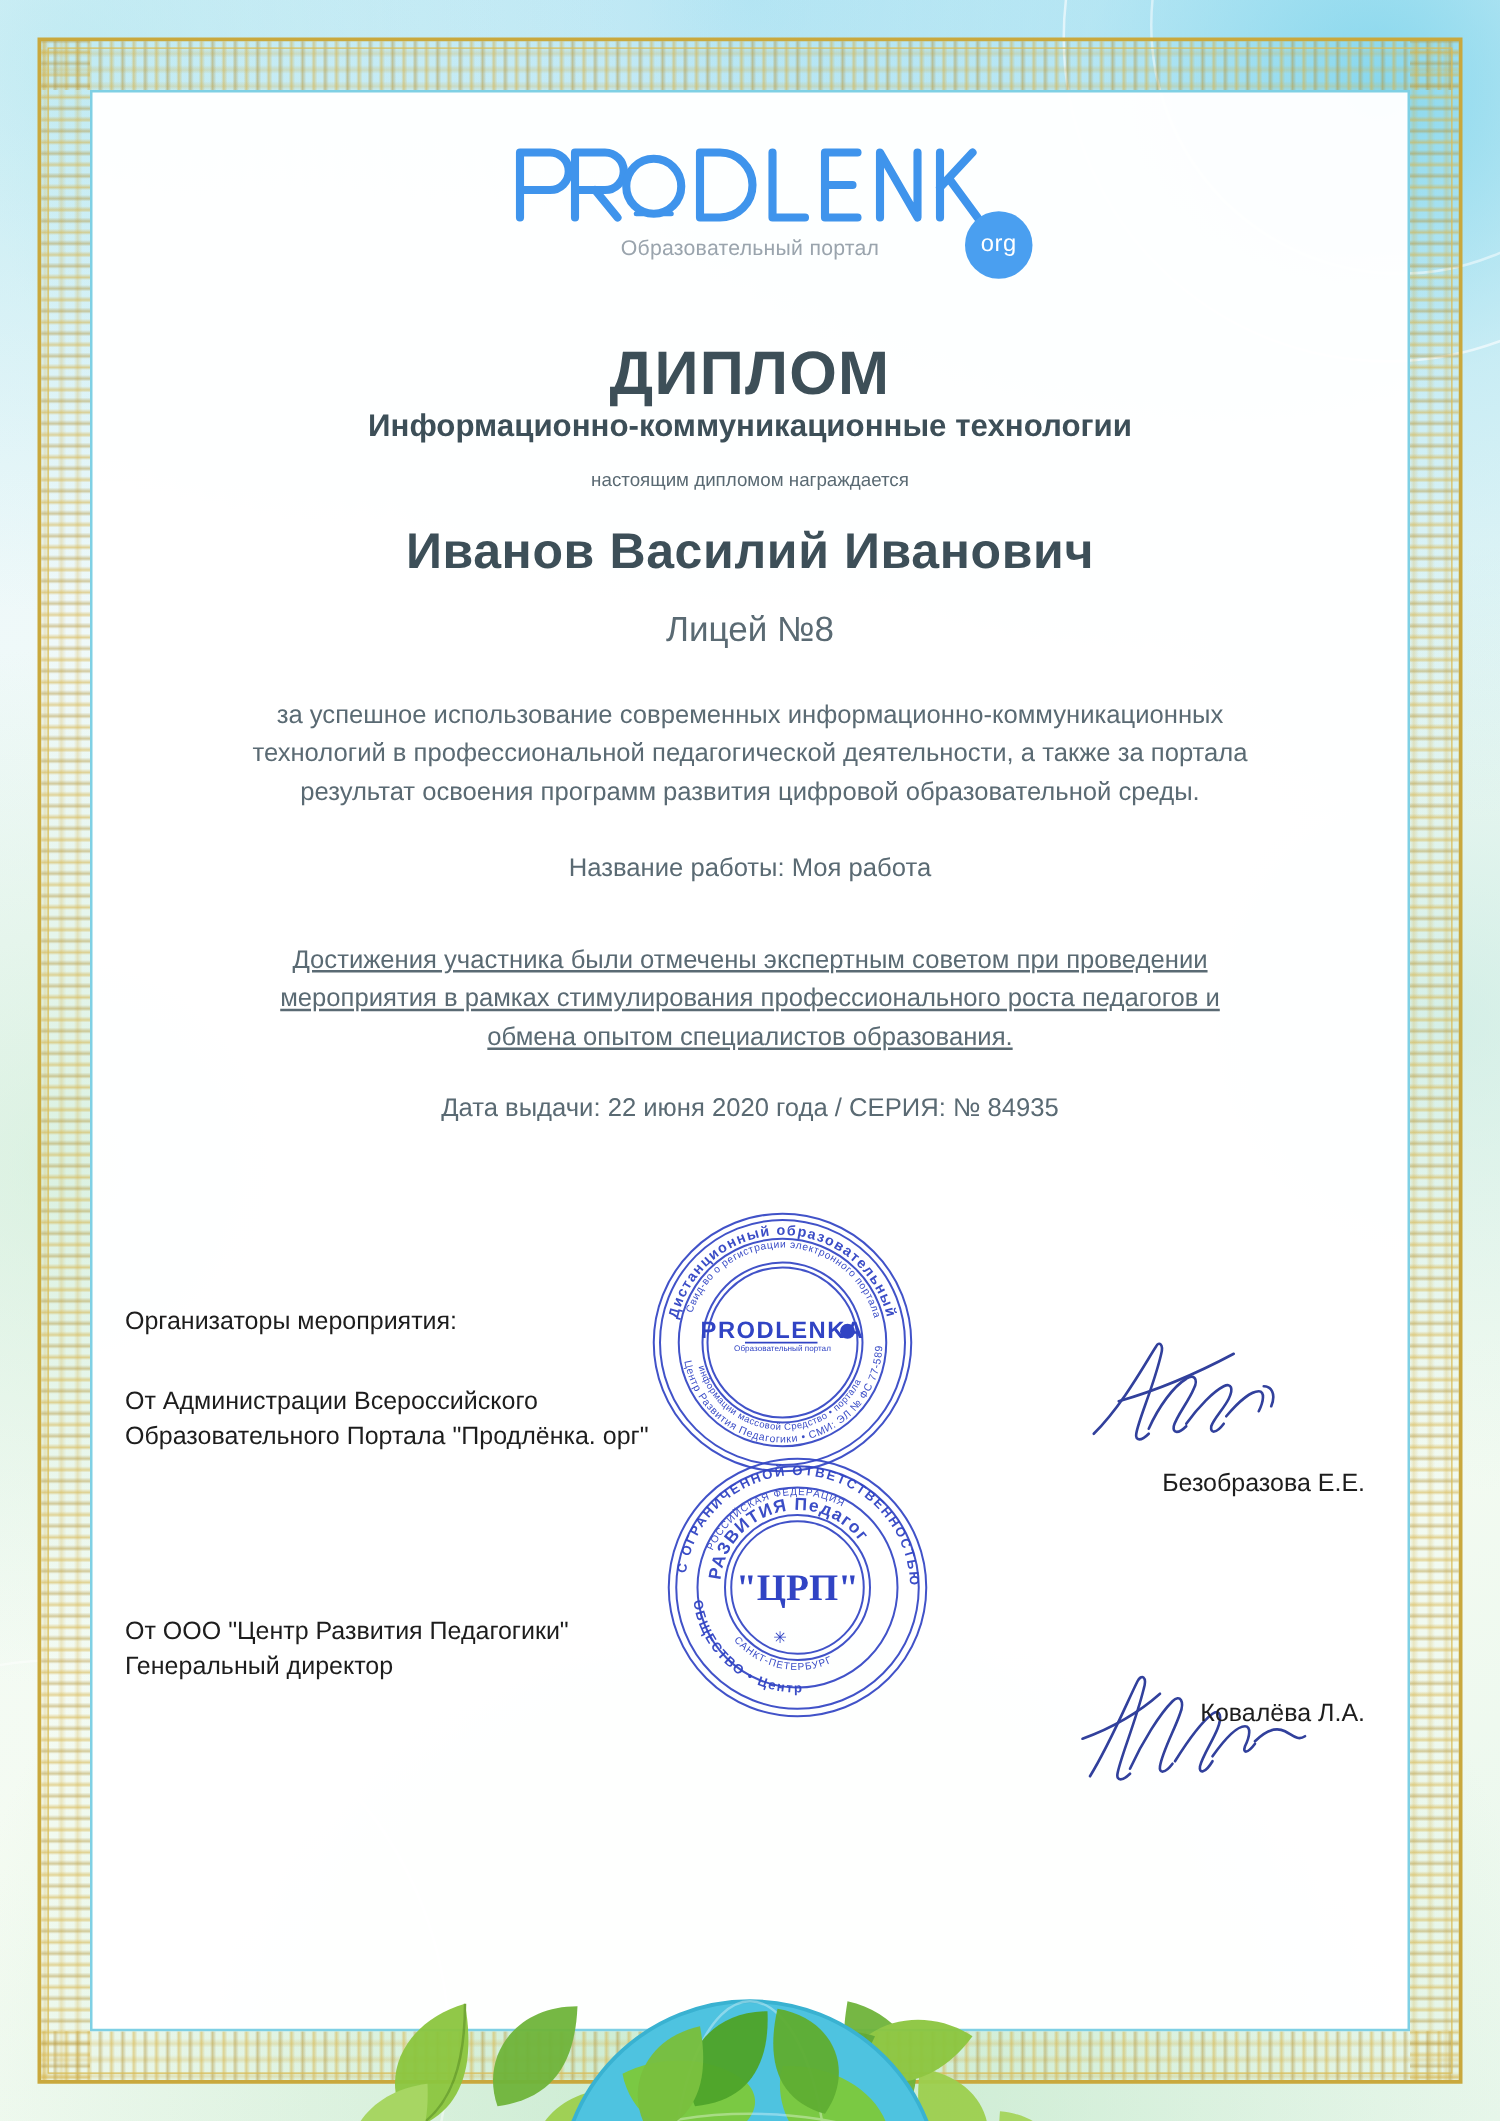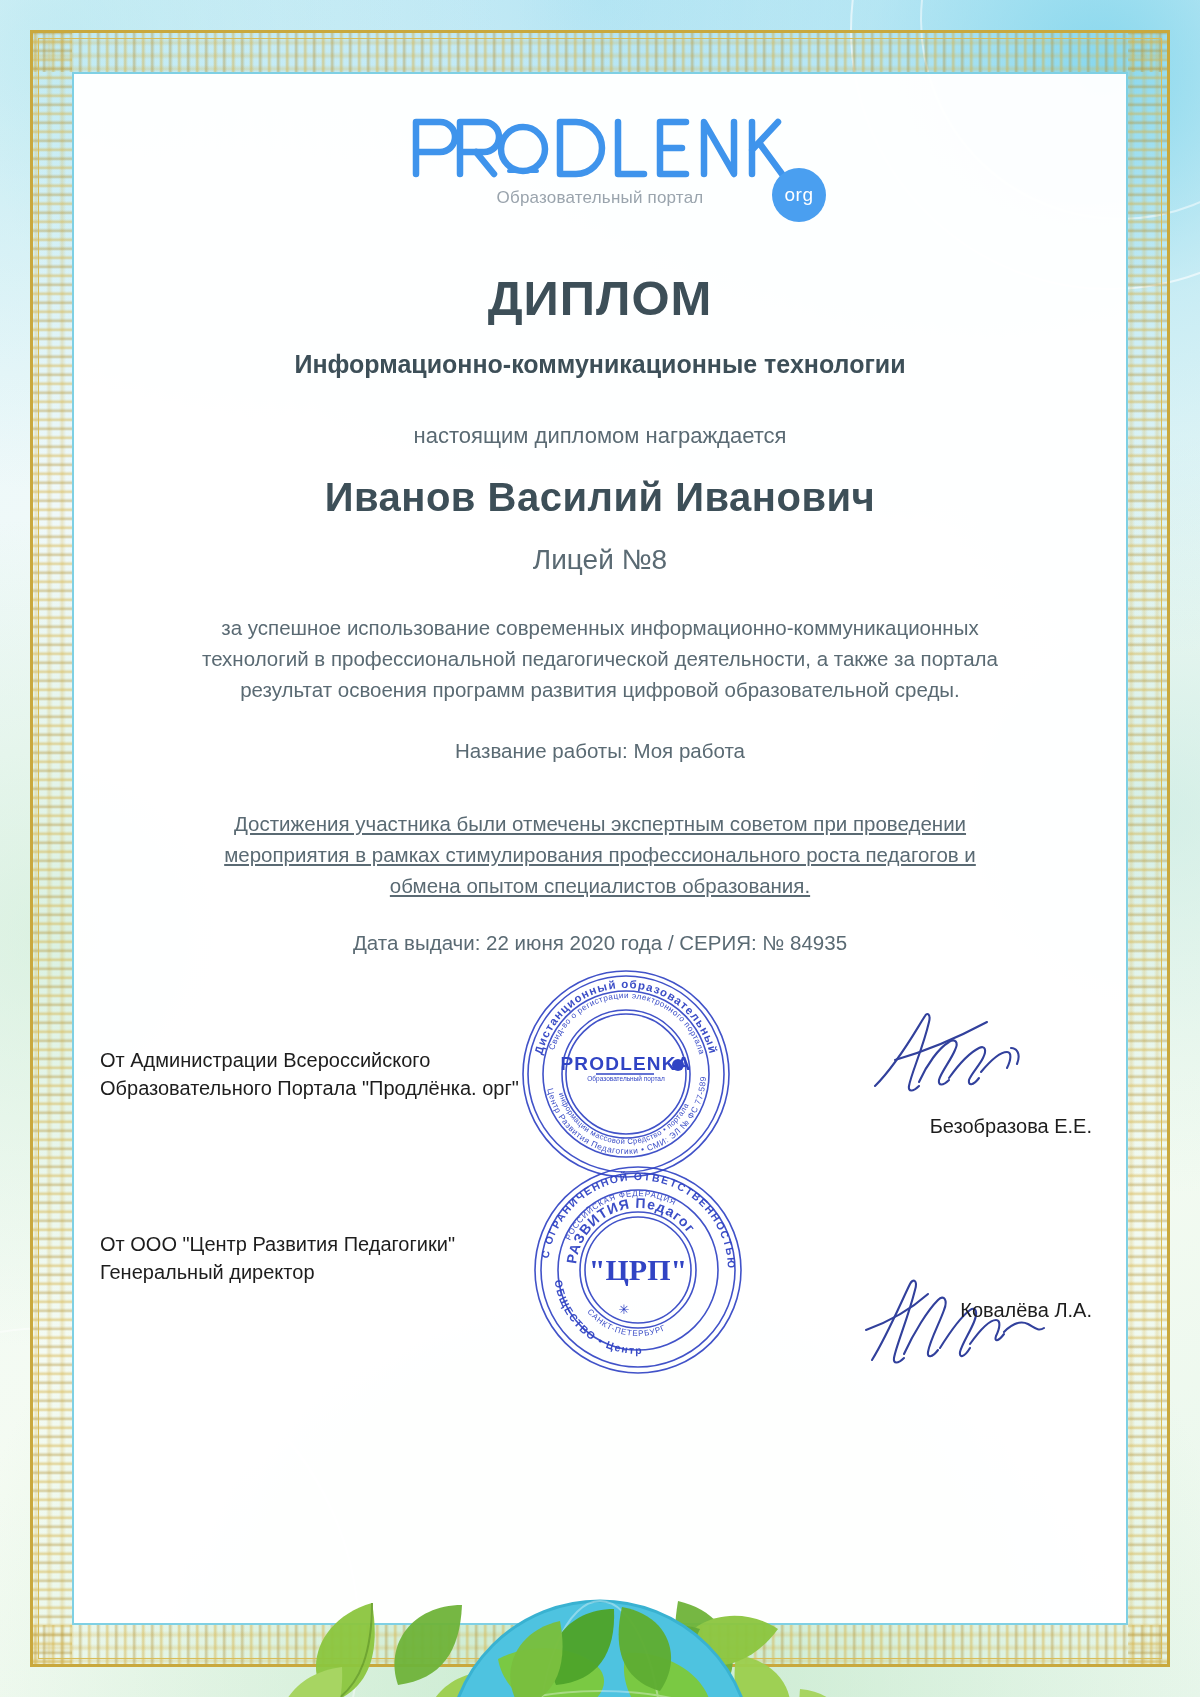--- a/index.html
+++ b/index.html
@@ -132,28 +132,27 @@
 
   
   #diploma-title {
     margin-top: 62px;
     font-size: 49px;
     font-weight: bold;
     letter-spacing: 1px;
     color: #3d4f58;
   }
   #category-title {
-    margin-top: 24px;
     font-size: 25px;
     font-weight: bold;
     color: #3d4f58;
   }
   #awarded-line {
-    margin-top: 44px;
-    font-size: 22px;
+    margin-top: 20px;
+    font-size: 15px;
     color: #5a6a73;
   }
   #recipient-name {
     margin-top: 26px;
     font-size: 40px;
     font-weight: bold;
     color: #3d4f58;
     letter-spacing: 0.5px;
   }
   #organization {
@@ -293,20 +292,21 @@
     <div id="organization">Лицей №8</div>
 
     <div class="para" id="reason">за успешное использование современных информационно-коммуникационных технологий в профессиональной педагогической деятельности, а также за портала результат освоения программ развития цифровой образовательной среды.</div>
     <div id="work-title">Название работы: Моя работа</div>
     <div class="para" id="achievement">Достижения участника были отмечены экспертным советом при проведении мероприятия в рамках стимулирования профессионального роста педагогов и обмена опытом специалистов образования.</div>
     <div id="issue-line">Дата выдачи: 22 июня 2020 года / СЕРИЯ: № 84935</div>
 
     
     <div id="sign-area">
 
+      <div id="organizers-label">Организаторы мероприятия:</div>
 
       <div class="stamp" id="stamp-prodlenka">
         <svg viewBox="0 0 212 212" width="212" height="212" aria-hidden="true">
           <defs>
             <path id="arcTop" d="M 20 106 A 86 86 0 0 1 192 106"></path>
             <path id="arcTop2" d="M 30 106 A 76 76 0 0 1 182 106"></path>
             <path id="arcBot" d="M 26 106 A 80 80 0 0 0 186 106"></path>
             <path id="arcBot2" d="M 36 106 A 70 70 0 0 0 176 106"></path>
           </defs>
           <g fill="none" stroke="#3144c4" stroke-width="1.6" opacity="0.92">

